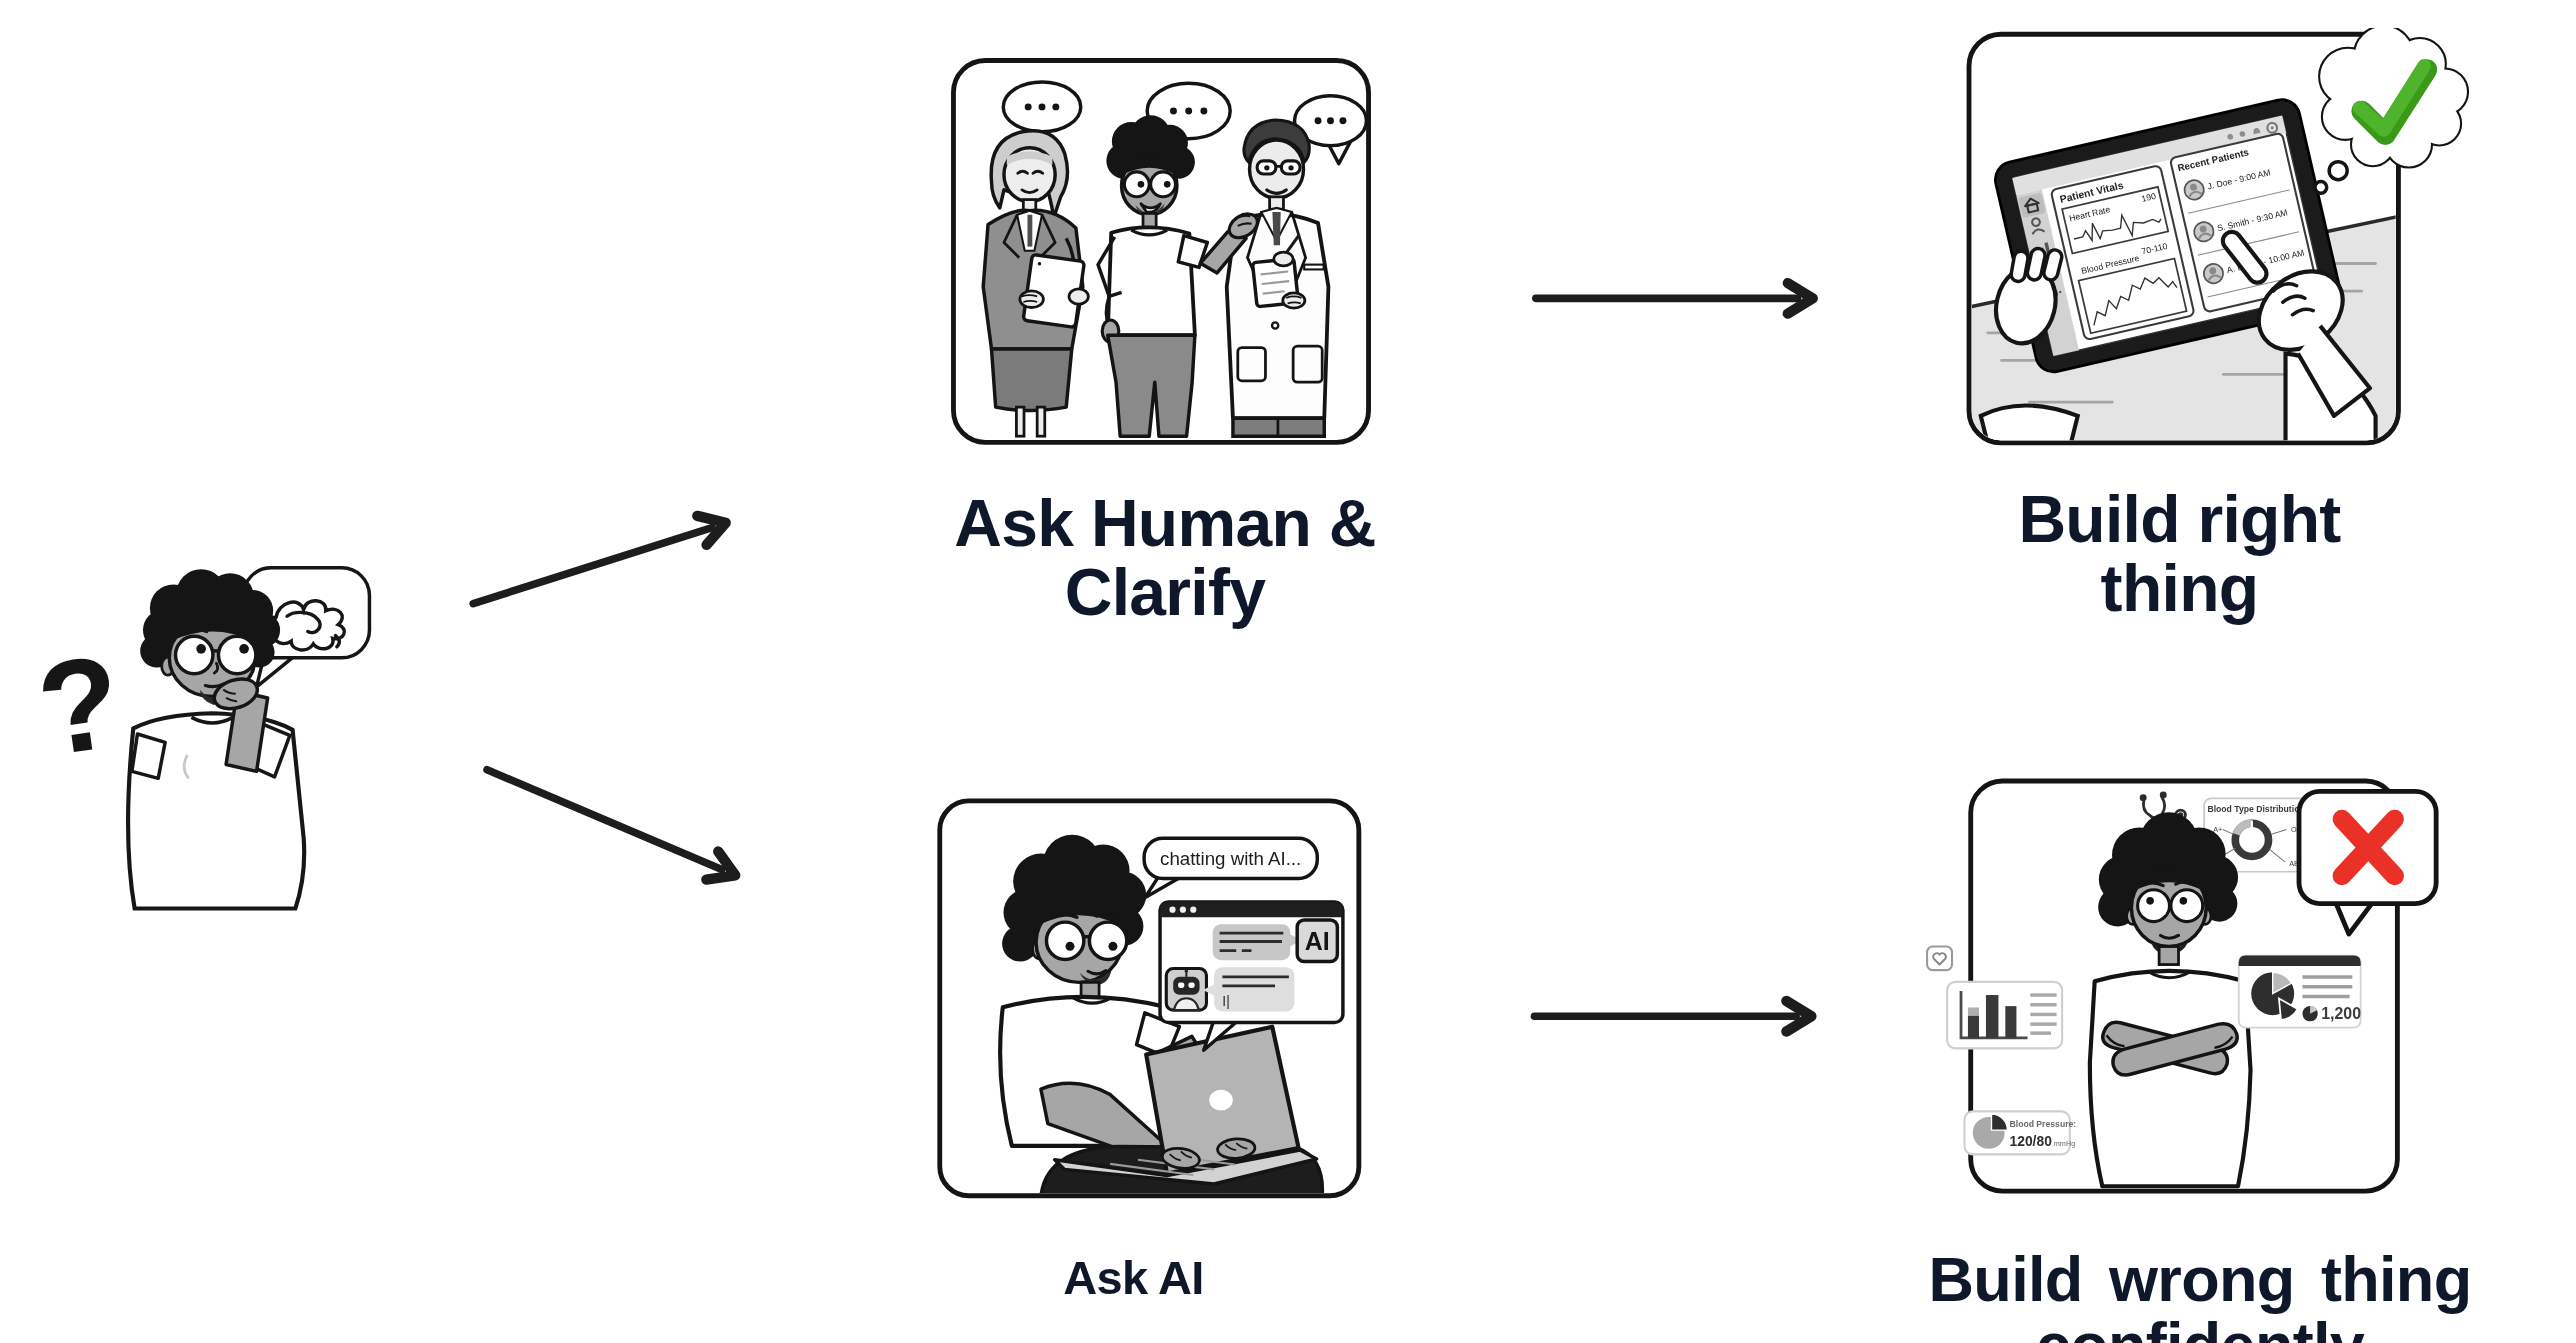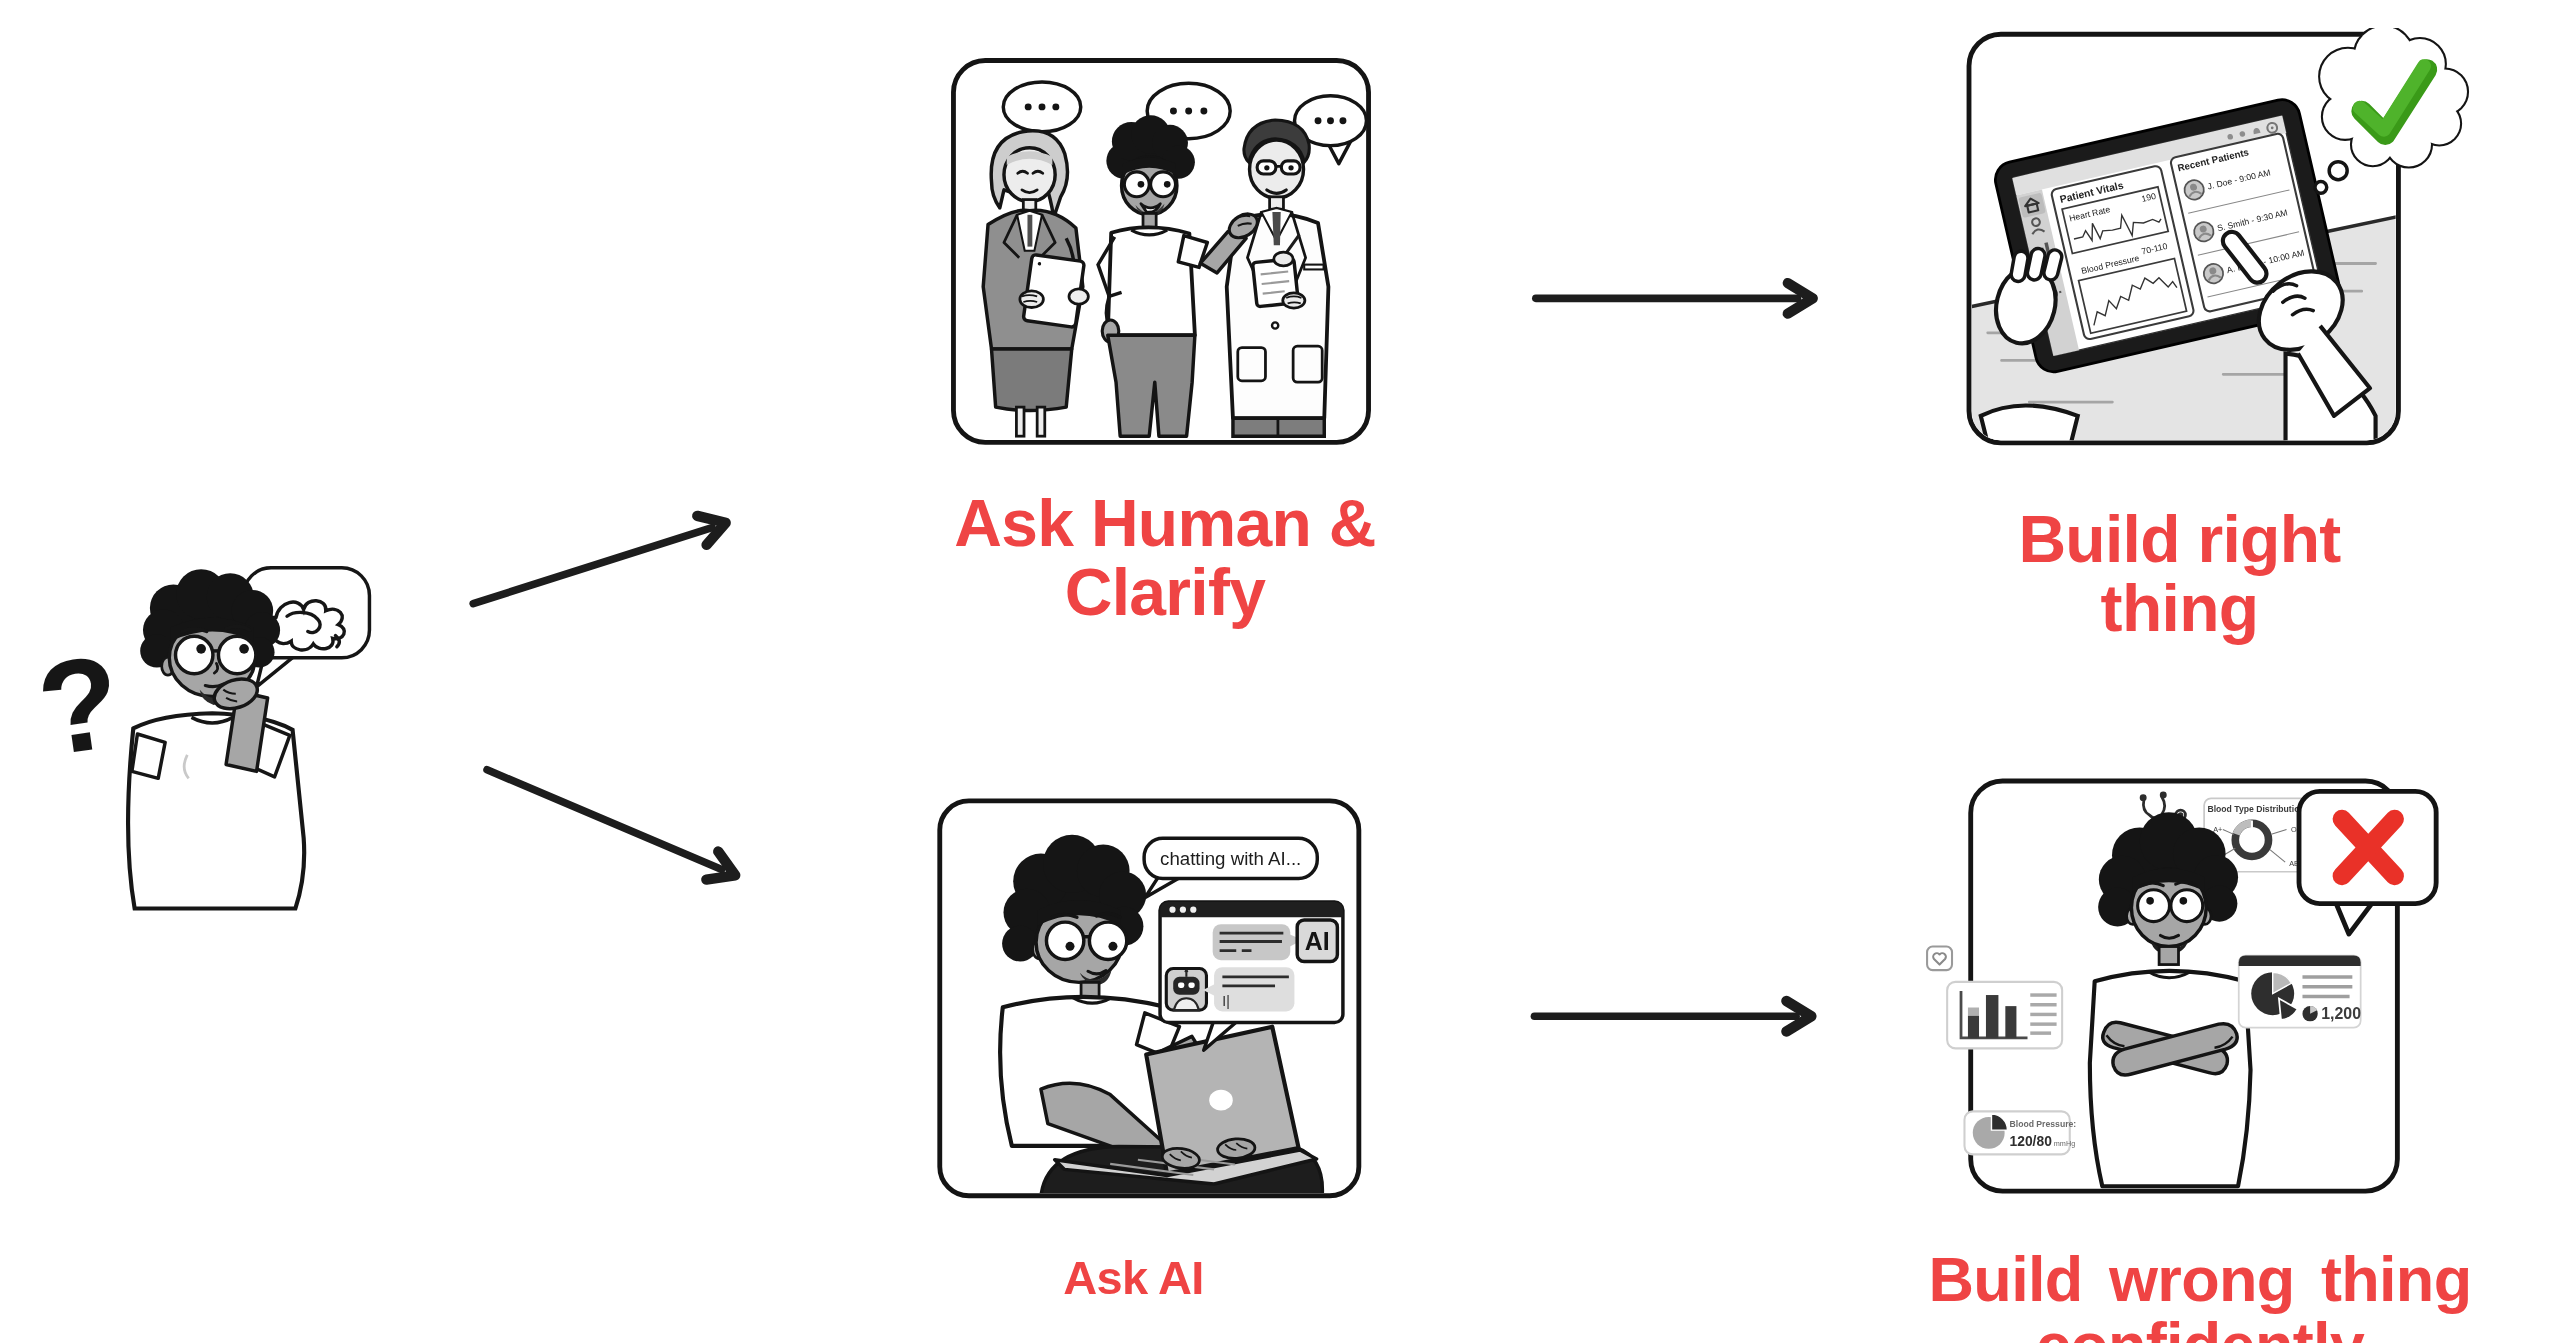--- a/index.html
+++ b/index.html
@@ -1,19 +1,19 @@
 <!DOCTYPE html>
 <html style="font-size:11px"><head>
 <meta charset="utf-8">
 <style>
   html,body{margin:0;padding:0;background:#ffffff;}
   .canvas{position:relative;width:2576px;height:1343px;background:#ffffff;overflow:hidden;
           font-family:"Liberation Sans",sans-serif;}
   .abs{position:absolute;}
-  .caption{position:absolute;font-weight:700;color:#ef4444;text-align:center;
+  .caption{position:absolute;font-weight:700;color:#0f172a;text-align:center;
            font-family:"Liberation Sans",sans-serif;letter-spacing:-0.7px;line-height:1.05;}
   svg text{font-family:"Liberation Sans",sans-serif;}
   .cap-small{font-size:66px;}
 </style>
 </head>
 <body>
 
 <div class="canvas">
 
   <svg class="abs" style="left:0;top:0" width="2576" height="1343" viewBox="0 0 3720 1940">
@@ -334,21 +334,21 @@
         <circle cx="628" cy="104" r="52"></circle>
       </g>
       <g>
         <path d="M 580 120 L 614 154 L 674 60" fill="none" stroke="#3a9a18" stroke-width="30" stroke-linecap="round" stroke-linejoin="round"></path>
         <path d="M 577 115 L 612 147 L 670 55" fill="none" stroke="#4fb32b" stroke-width="20" stroke-linecap="round" stroke-linejoin="round"></path>
       </g>
       <circle cx="546" cy="206" r="13" fill="#ffffff" stroke="#141414" stroke-width="5"></circle>
       <circle cx="521" cy="230" r="8.5" fill="#ffffff" stroke="#141414" stroke-width="5"></circle>
     </g>
   </svg>
-  <div class="caption cap-small" style="left:1951px;top:485px;width:457px;margin-top:20px;">Build right thing</div>
+  <div class="caption cap-small" style="left:1951px;top:485px;width:457px;">Build right thing</div>
 
   <svg class="abs" style="left:937px;top:798px" width="426" height="402" viewBox="0 0 615 580">
     <defs>
         <clipPath id="aiClip">
           <rect x="8" y="8" width="597" height="562" rx="38"></rect>
         </clipPath>
       </defs>
     <rect x="4" y="4" width="605" height="570" rx="42" fill="#ffffff" stroke="#141414" stroke-width="7"></rect>
     <g clip-path="url(#aiClip)">
 

